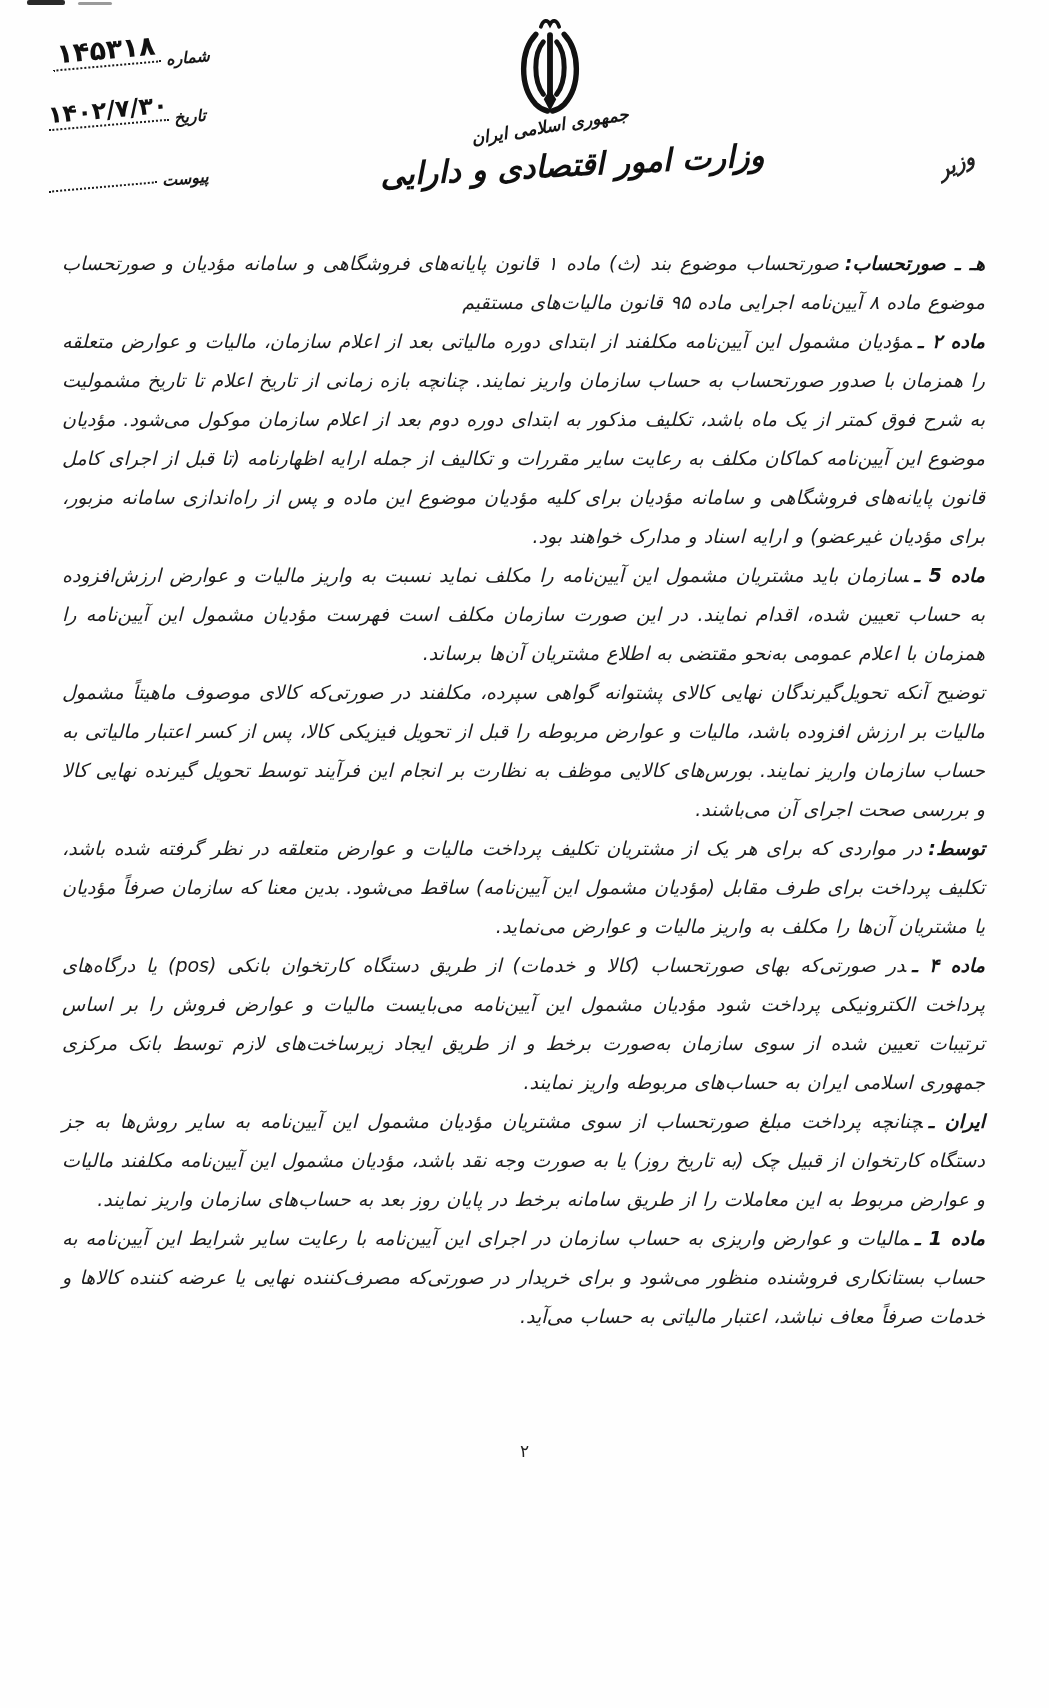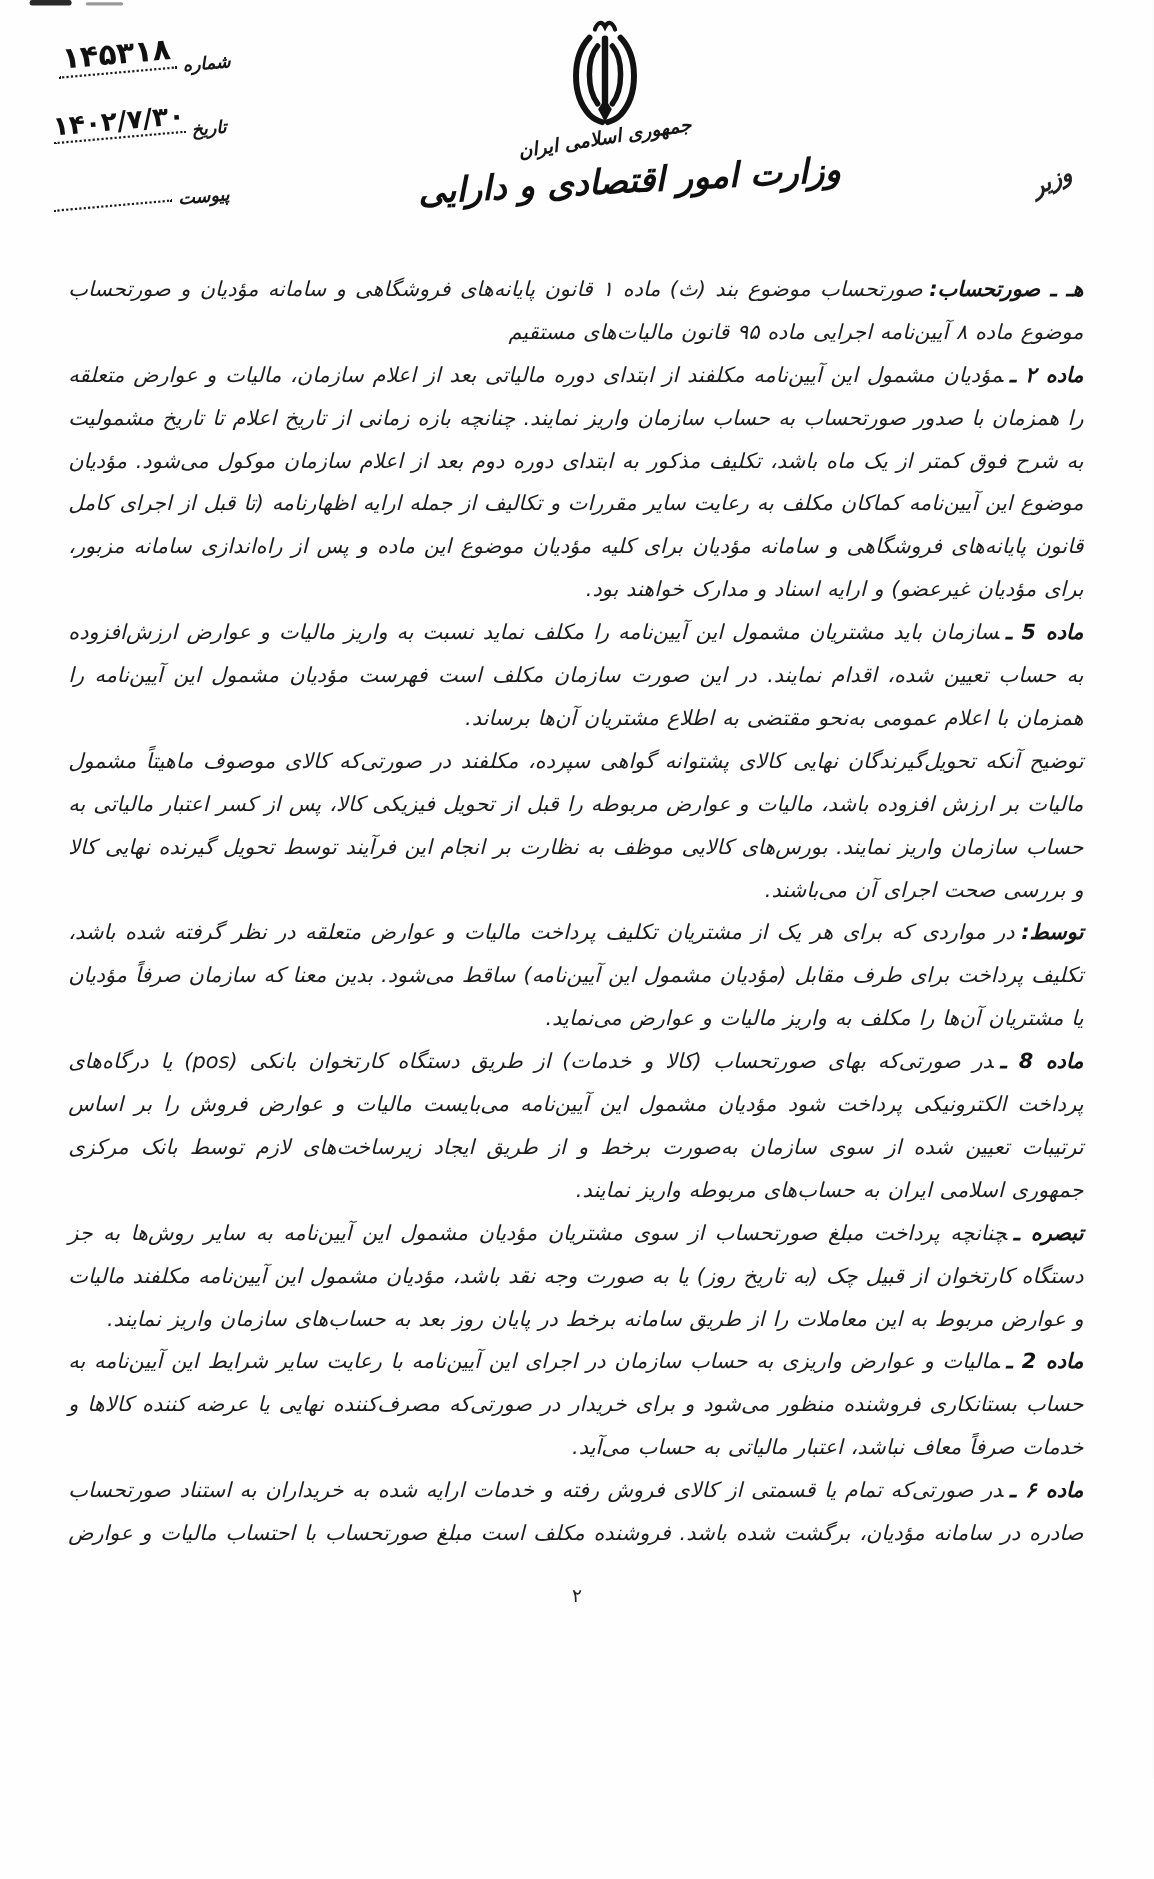--- a/index.html
+++ b/index.html
@@ -114,21 +114,20 @@
   </div>
 
   <div class="minister">وزیر</div>
 
   <div class="doc-body">
     <p><b class="lead">هـ ـ صورتحساب:</b><span>صورتحساب موضوع بند (ث) ماده ۱ قانون پایانه‌های فروشگاهی و سامانه مؤدیان و صورتحساب موضوع ماده ۸ آیین‌نامه اجرایی ماده ۹۵ قانون مالیات‌های مستقیم</span></p>
     <p><b class="lead">ماده ۲ ـ</b><span>مؤدیان مشمول این آیین‌نامه مکلفند از ابتدای دوره مالیاتی بعد از اعلام سازمان، مالیات و عوارض متعلقه را همزمان با صدور صورتحساب به حساب سازمان واریز نمایند. چنانچه بازه زمانی از تاریخ اعلام تا تاریخ مشمولیت به شرح فوق کمتر از یک ماه باشد، تکلیف مذکور به ابتدای دوره دوم بعد از اعلام سازمان موکول می‌شود. مؤدیان موضوع این آیین‌نامه کماکان مکلف به رعایت سایر مقررات و تکالیف از جمله ارایه اظهارنامه (تا قبل از اجرای کامل قانون پایانه‌های فروشگاهی و سامانه مؤدیان برای کلیه مؤدیان موضوع این ماده و پس از راه‌اندازی سامانه مزبور، برای مؤدیان غیرعضو) و ارایه اسناد و مدارک خواهند بود.</span></p>
     <p><b class="lead">ماده 5 ـ</b><span>سازمان باید مشتریان مشمول این آیین‌نامه را مکلف نماید نسبت به واریز مالیات و عوارض ارزش‌افزوده به حساب تعیین شده، اقدام نمایند. در این صورت سازمان مکلف است فهرست مؤدیان مشمول این آیین‌نامه را همزمان با اعلام عمومی به‌نحو مقتضی به اطلاع مشتریان آن‌ها برساند.</span></p>
     <p><span>توضیح آنکه تحویل‌گیرندگان نهایی کالای پشتوانه گواهی سپرده، مکلفند در صورتی‌که کالای موصوف ماهیتاً مشمول مالیات بر ارزش افزوده باشد، مالیات و عوارض مربوطه را قبل از تحویل فیزیکی کالا، پس از کسر اعتبار مالیاتی به حساب سازمان واریز نمایند. بورس‌های کالایی موظف به نظارت بر انجام این فرآیند توسط تحویل گیرنده نهایی کالا و بررسی صحت اجرای آن می‌باشند.</span></p>
     <p><b class="lead">توسط:</b><span>در مواردی که برای هر یک از مشتریان تکلیف پرداخت مالیات و عوارض متعلقه در نظر گرفته شده باشد، تکلیف پرداخت برای طرف مقابل (مؤدیان مشمول این آیین‌نامه) ساقط می‌شود. بدین معنا که سازمان صرفاً مؤدیان یا مشتریان آن‌ها را مکلف به واریز مالیات و عوارض می‌نماید.</span></p>
-    <p><b class="lead">ماده 8 ـ</b><span>در صورتی‌که بهای صورتحساب (کالا و خدمات) از طریق دستگاه کارتخوان بانکی (pos) یا درگاه‌های پرداخت الکترونیکی پرداخت شود مؤدیان مشمول این آیین‌نامه می‌بایست مالیات و عوارض فروش را بر اساس ترتیبات تعیین شده از سوی سازمان به‌صورت برخط و از طریق ایجاد زیرساخت‌های لازم توسط بانک مرکزی جمهوری اسلامی ایران به حساب‌های مربوطه واریز نمایند.</span></p>
-    <p><b class="lead">تبصره ـ</b><span>چنانچه پرداخت مبلغ صورتحساب از سوی مشتریان مؤدیان مشمول این آیین‌نامه به سایر روش‌ها به جز دستگاه کارتخوان از قبیل چک (به تاریخ روز) یا به صورت وجه نقد باشد، مؤدیان مشمول این آیین‌نامه مکلفند مالیات و عوارض مربوط به این معاملات را از طریق سامانه برخط در پایان روز بعد به حساب‌های سازمان واریز نمایند.</span></p>
-    <p><b class="lead">ماده 2 ـ</b><span>مالیات و عوارض واریزی به حساب سازمان در اجرای این آیین‌نامه با رعایت سایر شرایط این آیین‌نامه به حساب بستانکاری فروشنده منظور می‌شود و برای خریدار در صورتی‌که مصرف‌کننده نهایی یا عرضه کننده کالاها و خدمات صرفاً معاف نباشد، اعتبار مالیاتی به حساب می‌آید.</span></p>
-    <p class="cont-next-page"><b class="lead">ماده ۶ ـ</b><span>در صورتی‌که تمام یا قسمتی از کالای فروش رفته و خدمات ارایه شده به خریداران به استناد صورتحساب صادره در سامانه مؤدیان، برگشت شده باشد. فروشنده مکلف است مبلغ صورتحساب با احتساب مالیات و عوارض</span></p>
+    <p><b class="lead">ماده ۴ ـ</b><span>در صورتی‌که بهای صورتحساب (کالا و خدمات) از طریق دستگاه کارتخوان بانکی (pos) یا درگاه‌های پرداخت الکترونیکی پرداخت شود مؤدیان مشمول این آیین‌نامه می‌بایست مالیات و عوارض فروش را بر اساس ترتیبات تعیین شده از سوی سازمان به‌صورت برخط و از طریق ایجاد زیرساخت‌های لازم توسط بانک مرکزی جمهوری اسلامی ایران به حساب‌های مربوطه واریز نمایند.</span></p>
+    <p><b class="lead">ایران ـ</b><span>چنانچه پرداخت مبلغ صورتحساب از سوی مشتریان مؤدیان مشمول این آیین‌نامه به سایر روش‌ها به جز دستگاه کارتخوان از قبیل چک (به تاریخ روز) یا به صورت وجه نقد باشد، مؤدیان مشمول این آیین‌نامه مکلفند مالیات و عوارض مربوط به این معاملات را از طریق سامانه برخط در پایان روز بعد به حساب‌های سازمان واریز نمایند.</span></p>
+    <p><b class="lead">ماده 1 ـ</b><span>مالیات و عوارض واریزی به حساب سازمان در اجرای این آیین‌نامه با رعایت سایر شرایط این آیین‌نامه به حساب بستانکاری فروشنده منظور می‌شود و برای خریدار در صورتی‌که مصرف‌کننده نهایی یا عرضه کننده کالاها و خدمات صرفاً معاف نباشد، اعتبار مالیاتی به حساب می‌آید.</span></p>
   </div>
 
   <div class="page-num">۲</div>
 
 </div>
 
 </body></html>

